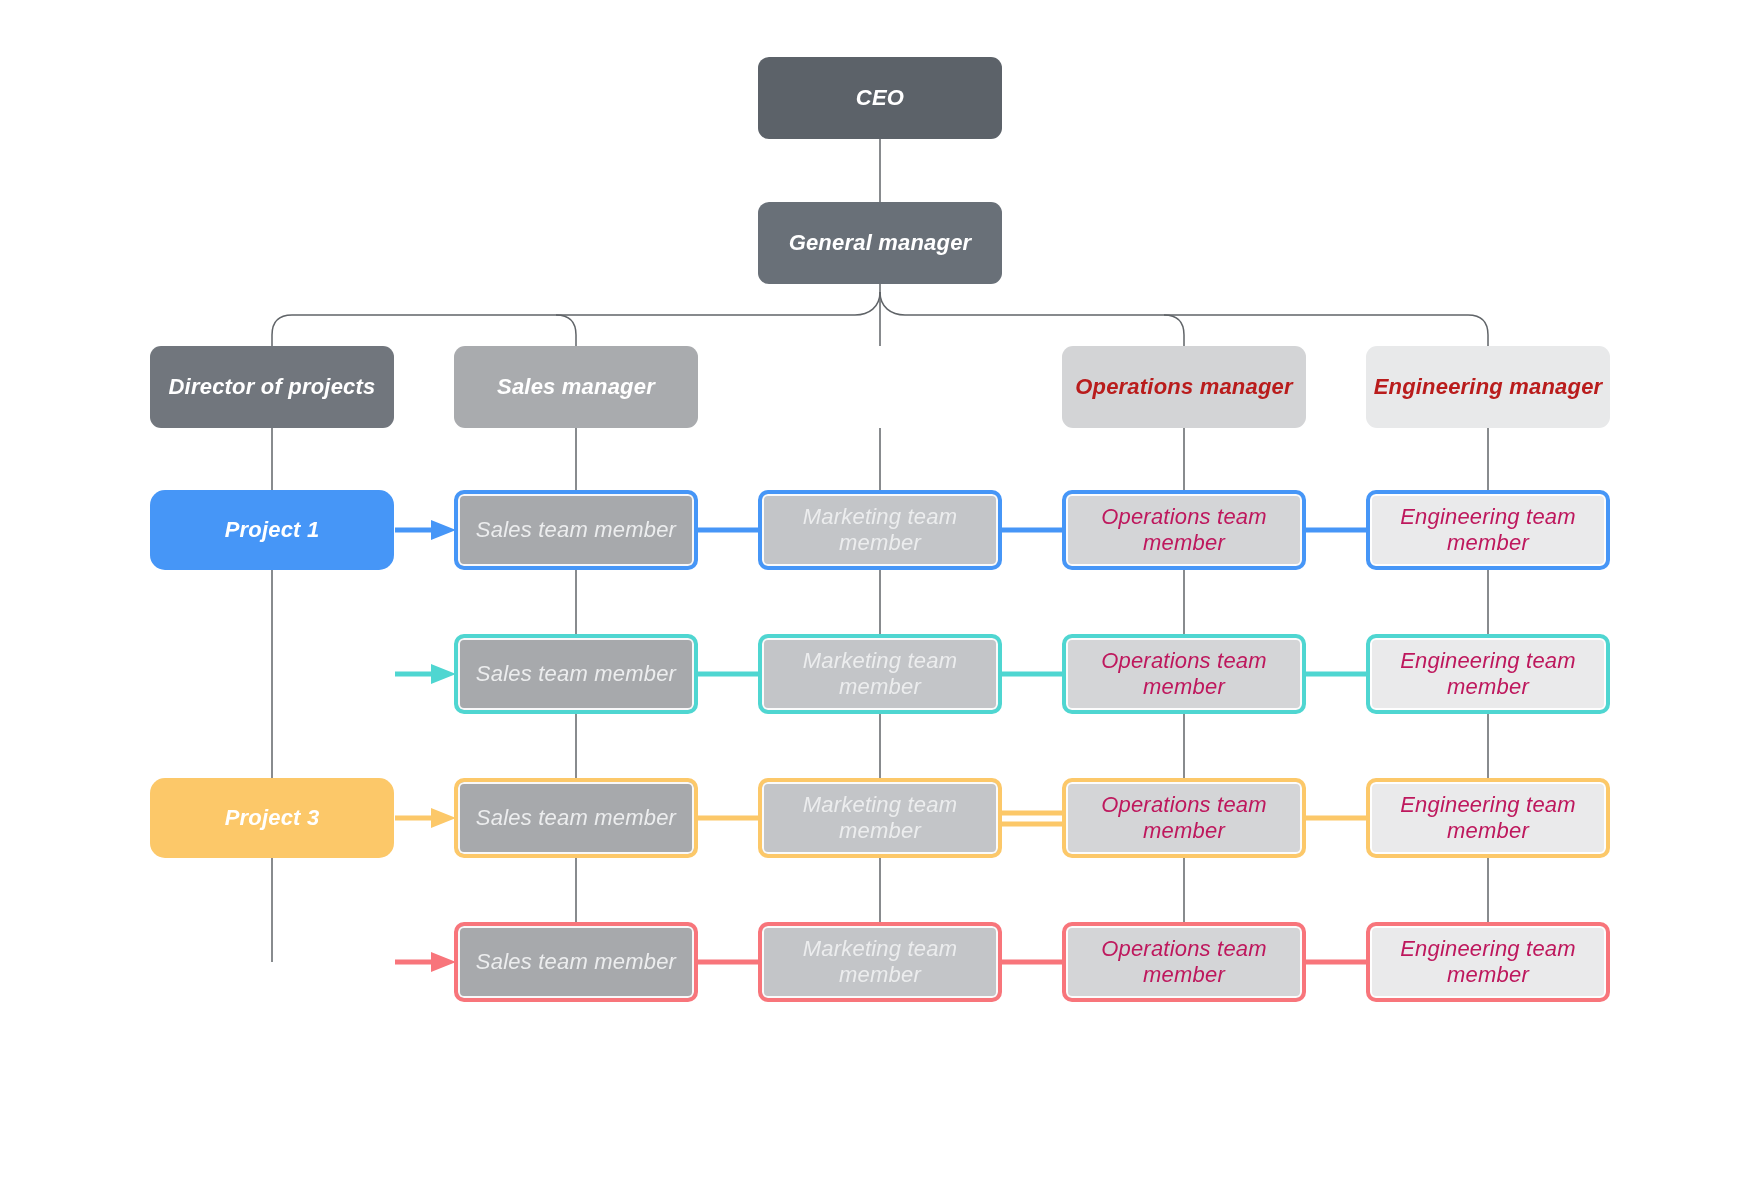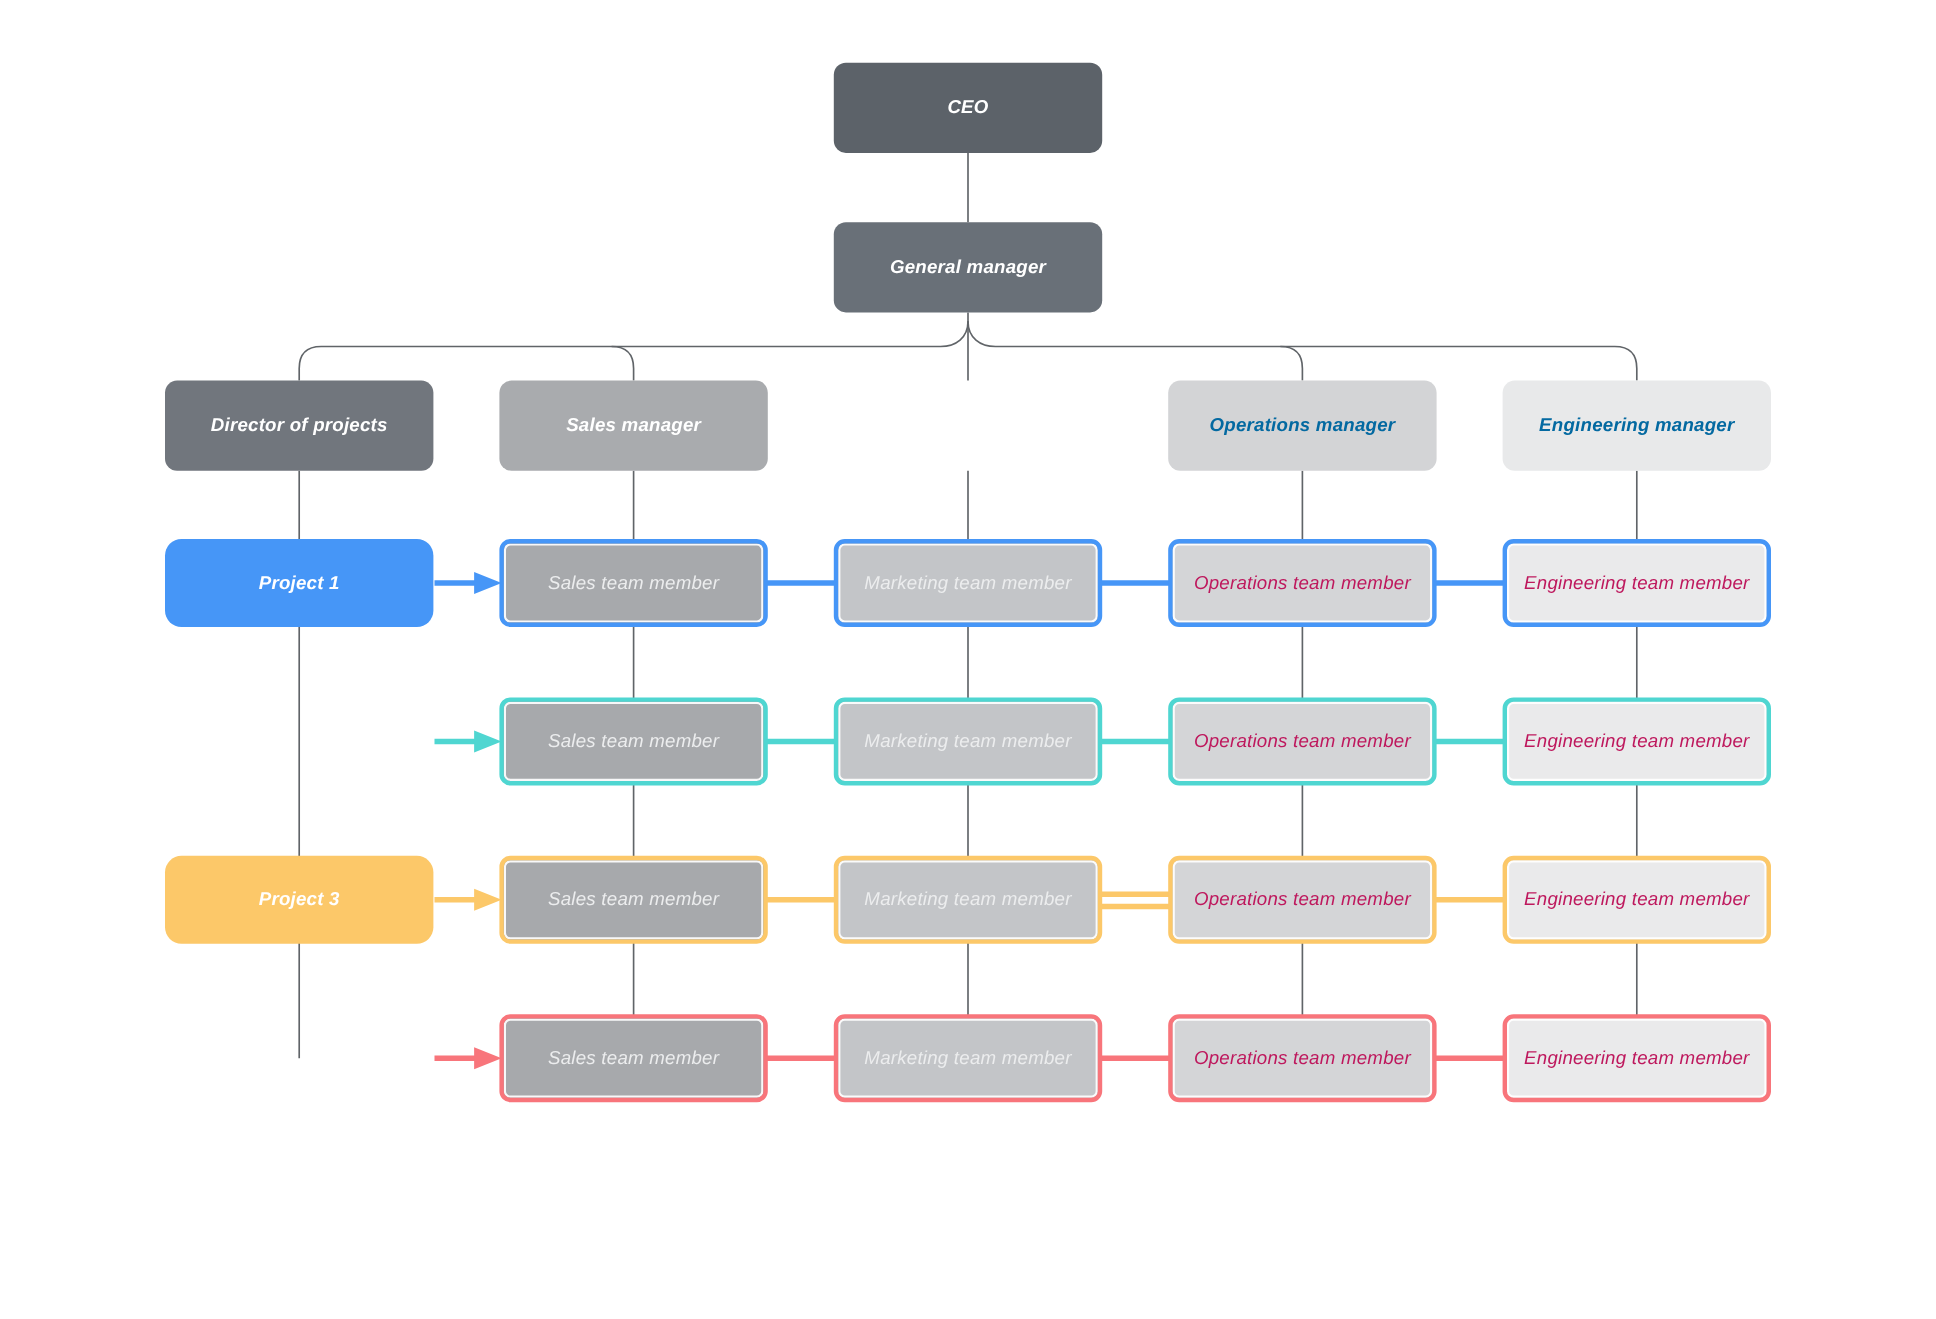--- a/index.html
+++ b/index.html
@@ -4,21 +4,21 @@
 <style>
   html,body{margin:0;padding:0;background:#ffffff;}
   #canvas{
     position:relative;width:1760px;height:1199px;background:#ffffff;overflow:hidden;
     font-family:"Liberation Sans", sans-serif;
   }
   #wires{position:absolute;left:0;top:0;z-index:0;}
   .node{
     position:absolute;width:244px;height:82px;box-sizing:border-box;
     display:flex;align-items:center;justify-content:center;text-align:center;
-    border-radius:11px;z-index:1;font-style:italic;font-size:17px;letter-spacing:.2px;
+    border-radius:11px;z-index:1;font-style:italic;font-size:22px;letter-spacing:.2px;
   }
   .hdr{font-weight:bold;color:#ffffff;}
   .member{
     height:80px;border-radius:10px;border:4px solid transparent;
     box-shadow:inset 0 0 0 2px rgba(255,255,255,.92);
     font-weight:normal;color:#ecedee;
   }
   .proj{height:80px;font-weight:bold;color:#ffffff;border-radius:15px;}
   
   .c0{left:150px}.c1{left:454px}.c2{left:758px}.c3{left:1062px}.c4{left:1366px}
@@ -26,21 +26,21 @@
   .rtop{top:57px}.rgm{top:202px}.rm{top:346px}
   .r0{top:490px}.r1{top:634px}.r2{top:778px}.r3{top:922px}
   
   .f-ceo{background:#5c6269}
   .f-gm{background:#697078}
   .f-dir{background:#71767d}
   .f-salesm{background:#a9abae}
   .f-mktm{background:#c3c5c8}
   .f-opsm{background:#d3d4d6}
   .f-engm{background:#e8e9ea}
-  .darktext{color:#0369a1}
+  .darktext{color:#b91c1c}
   .graytext{color:#be185d}
   .f-sales{background:#a7a9ac}
   .f-mkt{background:#c3c5c8}
   .f-ops{background:#d4d5d7}
   .f-eng{background:#eaeaeb}
   .b-blue{border-color:#4696f7}
   .b-teal{border-color:#4fd6d1}
   .b-amber{border-color:#fcc869}
   .b-coral{border-color:#f8757b}
   .f-blue{background:#4696f7}

